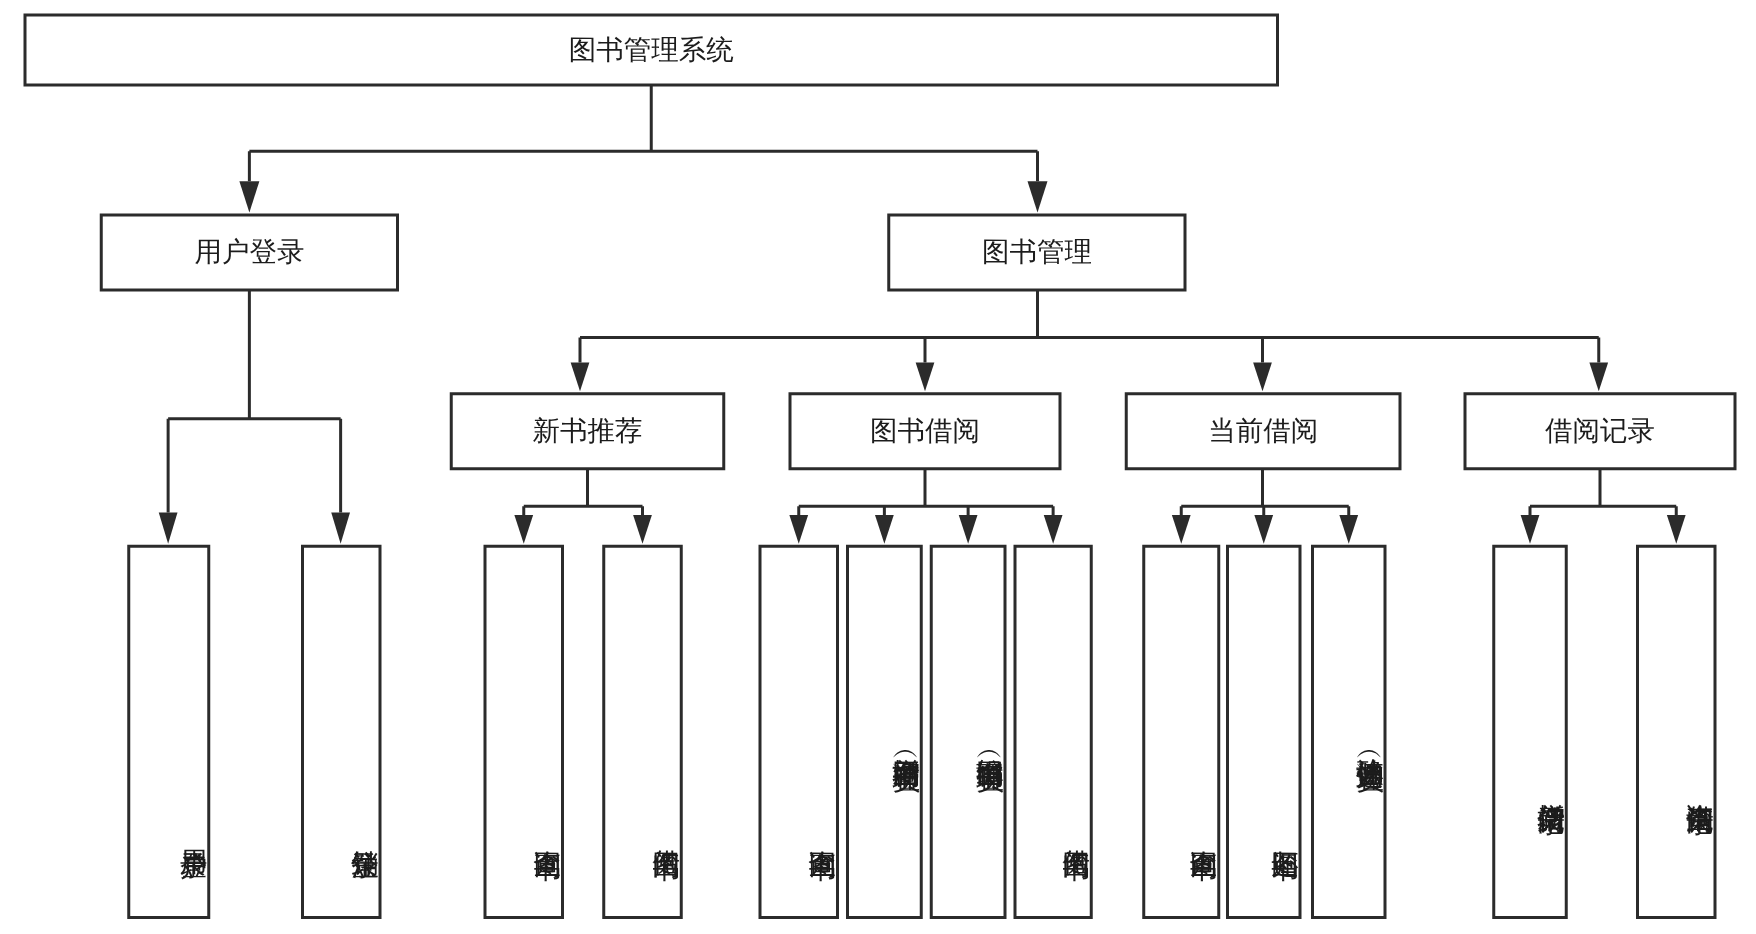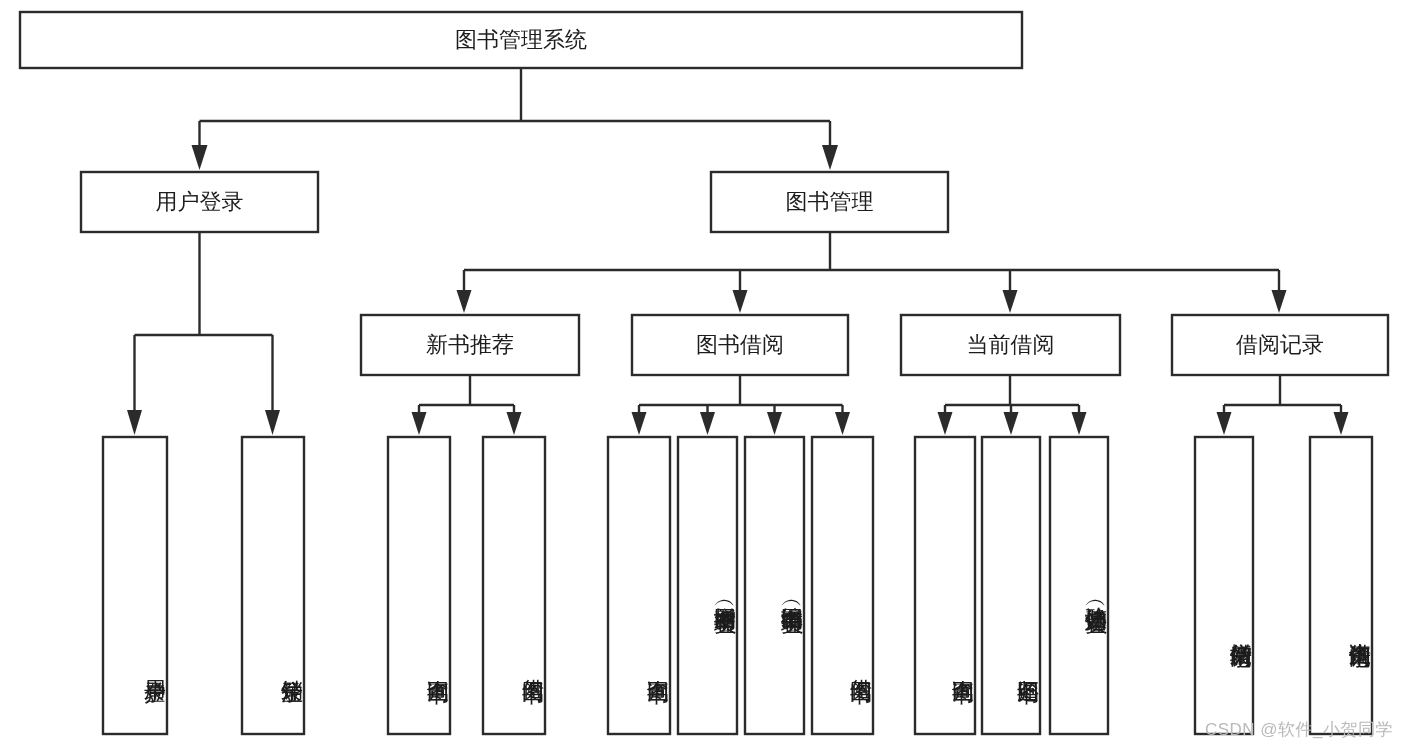--- a/index.html
+++ b/index.html
@@ -212,15 +212,14 @@
   <div class="node-label-v" style="left:608px; top:437px; width:62px; height:297px; padding-top:78px;">查询图书</div>
   <div class="node-label-v" style="left:678px; top:437px; width:59px; height:297px; padding-top:8px;">新增图书（管理员）</div>
   <div class="node-label-v" style="left:745px; top:437px; width:59px; height:297px; padding-top:8px;">编辑图书（管理员）</div>
   <div class="node-label-v" style="left:812px; top:437px; width:61px; height:297px; padding-top:78px;">借阅图书</div>
   <div class="node-label-v" style="left:915px; top:437px; width:60px; height:297px; padding-top:78px;">查询图书</div>
   <div class="node-label-v" style="left:982px; top:437px; width:58px; height:297px; padding-top:78px;">归还图书</div>
   <div class="node-label-v" style="left:1050px; top:437px; width:58px; height:297px; padding-top:8px;">确认归还（管理员）</div>
   <div class="node-label-v" style="left:1195px; top:437px; width:58px; height:297px; padding-top:42px;">新增借阅记录</div>
   <div class="node-label-v" style="left:1310px; top:437px; width:62px; height:297px; padding-top:42px;">查询借阅记录</div>
 
-  <div class="watermark">CSDN @软件_小贺同学</div>
 
 </div>
 
 </body></html>

